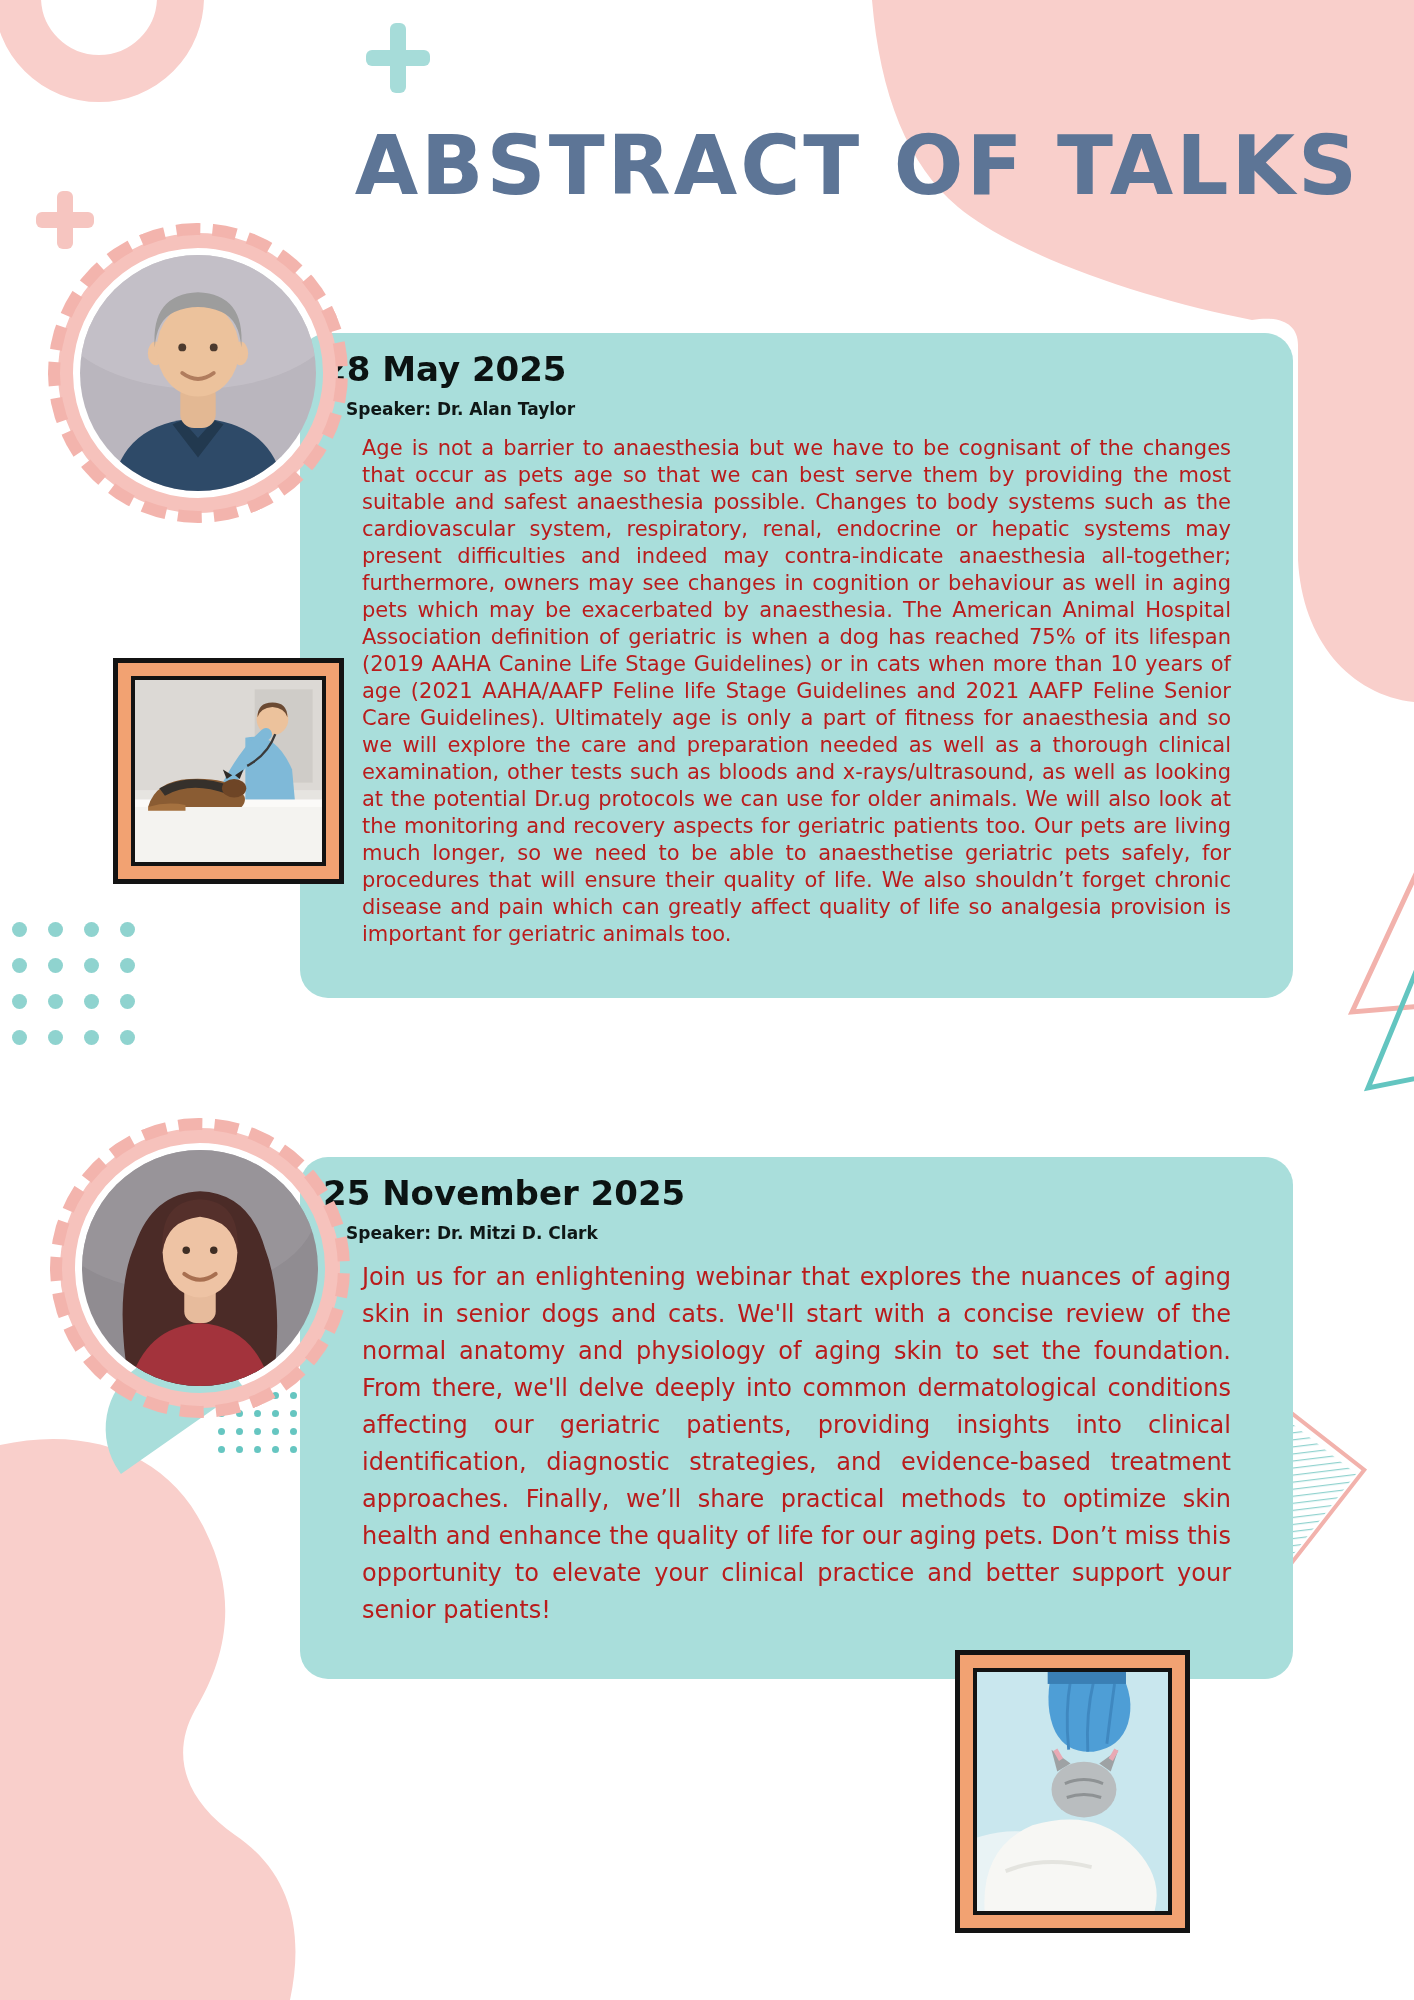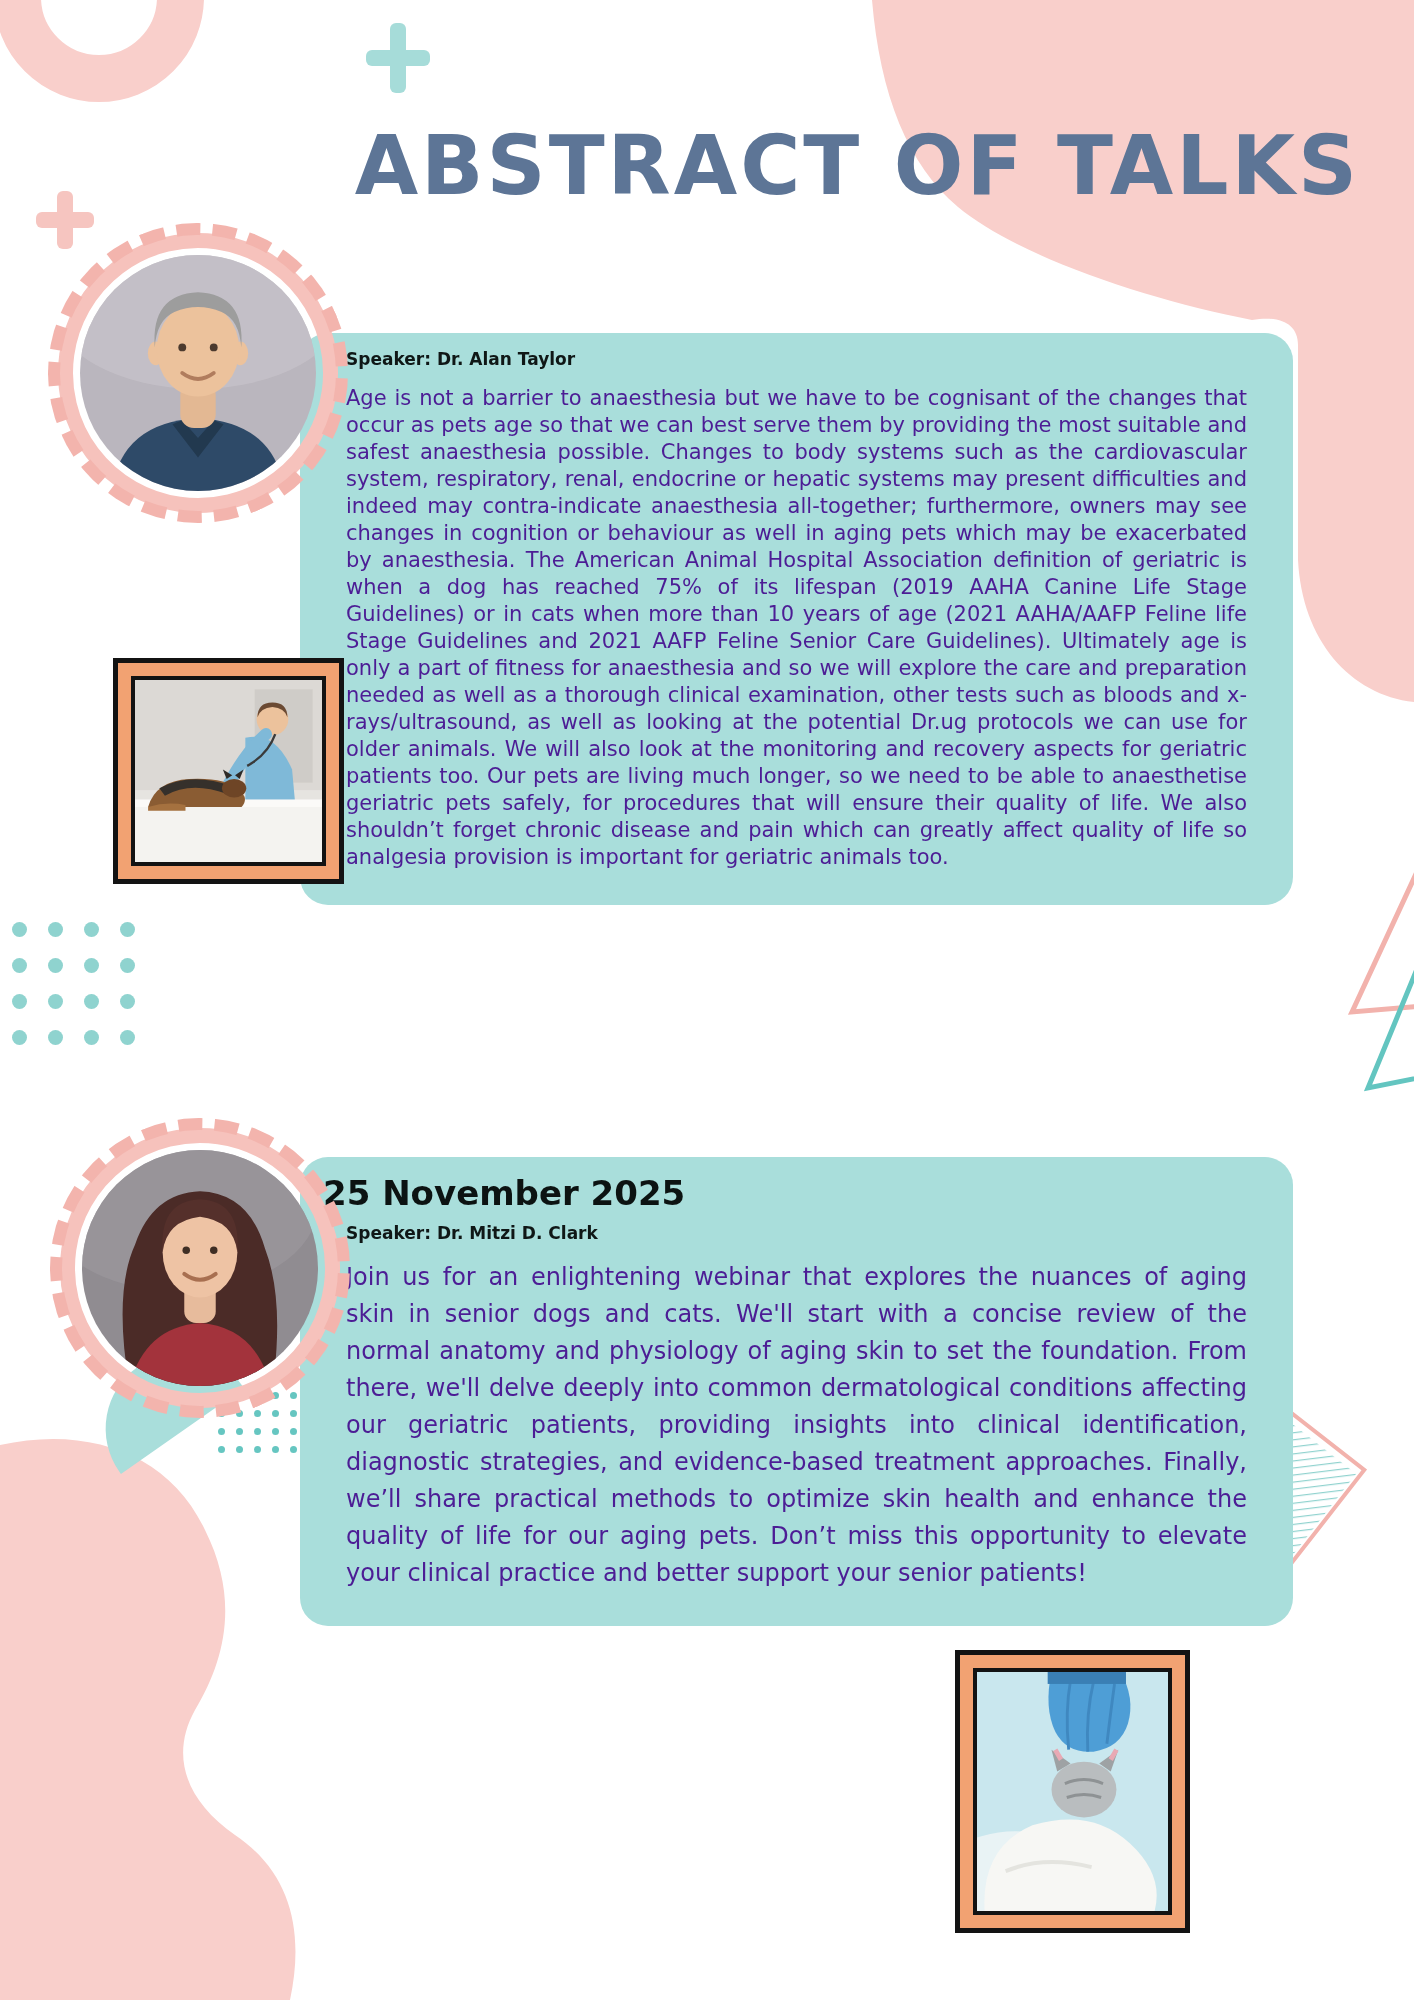--- a/index.html
+++ b/index.html
@@ -35,21 +35,21 @@
 
   
   .card{position:absolute;left:300px;width:993px;background:#a9dedb;border-radius:28px;
         box-sizing:border-box;padding:16px 46px 34px 46px;color:#101717;}
   .card1{top:333px;}
   .card2{top:1157px;}
   .card .date{font-size:34px;font-weight:bold;margin:0 0 10px -23px;color:#0c1312;}
   .card .talk-title{font-size:23px;font-weight:bold;line-height:34px;margin:0 0 12px 0;
                     text-align:justify;color:#0f1716;}
   .card .speaker{font-size:17px;font-weight:bold;margin:0 0 16px 0;color:#0f1716;}
-  .card .abstract{font-size:21px;line-height:27px;margin:0;text-align:justify;color:#4c1d95;}
+  .card .abstract{font-size:21px;line-height:27px;margin:16px;text-align:justify;color:#b91c1c;}
   .card2 .abstract{font-size:24px;line-height:37px;}
 
   
   .brush{position:absolute;border-radius:50%;}
   .brush::before{content:"";position:absolute;inset:10px;border-radius:50%;
                  border:15px solid #f6c2bc;transform:rotate(8deg);}
   .brush::after{content:"";position:absolute;inset:0;border-radius:50%;
                 border:12px dashed #f3b4ad;transform:rotate(-23deg);}
   .brush1{left:48px;top:223px;width:300px;height:300px;}
   .brush2{left:50px;top:1118px;width:300px;height:300px;}
@@ -148,20 +148,21 @@
       <i></i>
       <i></i>
       <i></i>
       <i></i>
       <i></i>
   </div>
 
   <h1 class="title">ABSTRACT OF TALKS</h1>
 
   <section class="card card1">
+    <h2 class="date">28 May 2025</h2>
     <h4 class="speaker">Speaker: Dr. Alan Taylor</h4>
     <p class="abstract">Age is not a barrier to anaesthesia but we have to be cognisant of the changes that occur as pets age so that we can best serve them by providing the most suitable and safest anaesthesia possible. Changes to body systems such as the cardiovascular system, respiratory, renal, endocrine or hepatic systems  may present difficulties and indeed may contra-indicate anaesthesia all-together; furthermore, owners may see changes in cognition or behaviour as well in aging pets which may be exacerbated by anaesthesia. The American Animal Hospital Association definition of geriatric is when a dog has reached 75% of its lifespan (2019 AAHA Canine Life Stage Guidelines) or in cats when more than 10 years of age (2021  AAHA/AAFP Feline life Stage Guidelines and 2021 AAFP Feline Senior Care Guidelines). Ultimately age is only a part of fitness for anaesthesia and so we will explore the care and preparation needed as well as a thorough clinical examination, other tests such as bloods and x-rays/ultrasound, as well as looking at the potential Dr.ug protocols we can use for older animals. We will also look at the monitoring and recovery aspects for geriatric patients too. Our pets are living much longer, so we need to be able to anaesthetise geriatric pets safely, for procedures that will ensure their quality of life. We also shouldn’t forget chronic disease and pain which can greatly affect quality of life so analgesia provision is important for geriatric animals too.</p>
   </section>
 
   <div class="brush brush1"></div>
   <div class="avatar avatar1">
     <svg viewBox="0 0 120 120" width="236" height="236">
       <rect width="120" height="120" fill="#bab6be"></rect>
       <ellipse cx="60" cy="26" rx="74" ry="42" fill="#c7c3cb" opacity="0.7"></ellipse>
       <path d="M16 120 Q21 85 60 83 Q99 85 104 120 Z" fill="#2e4a68"></path>

